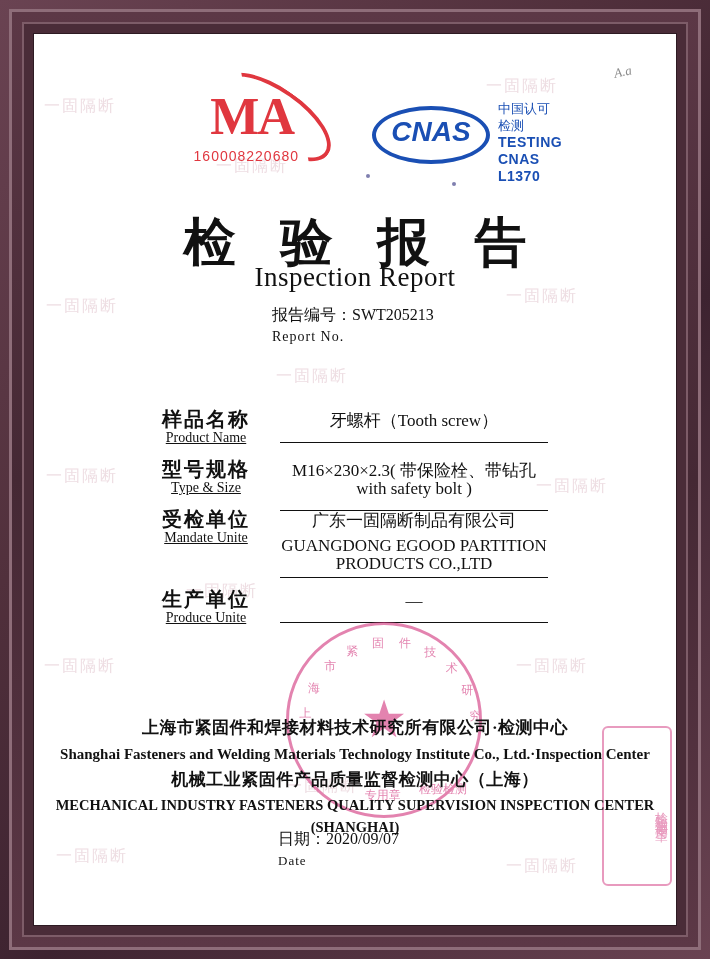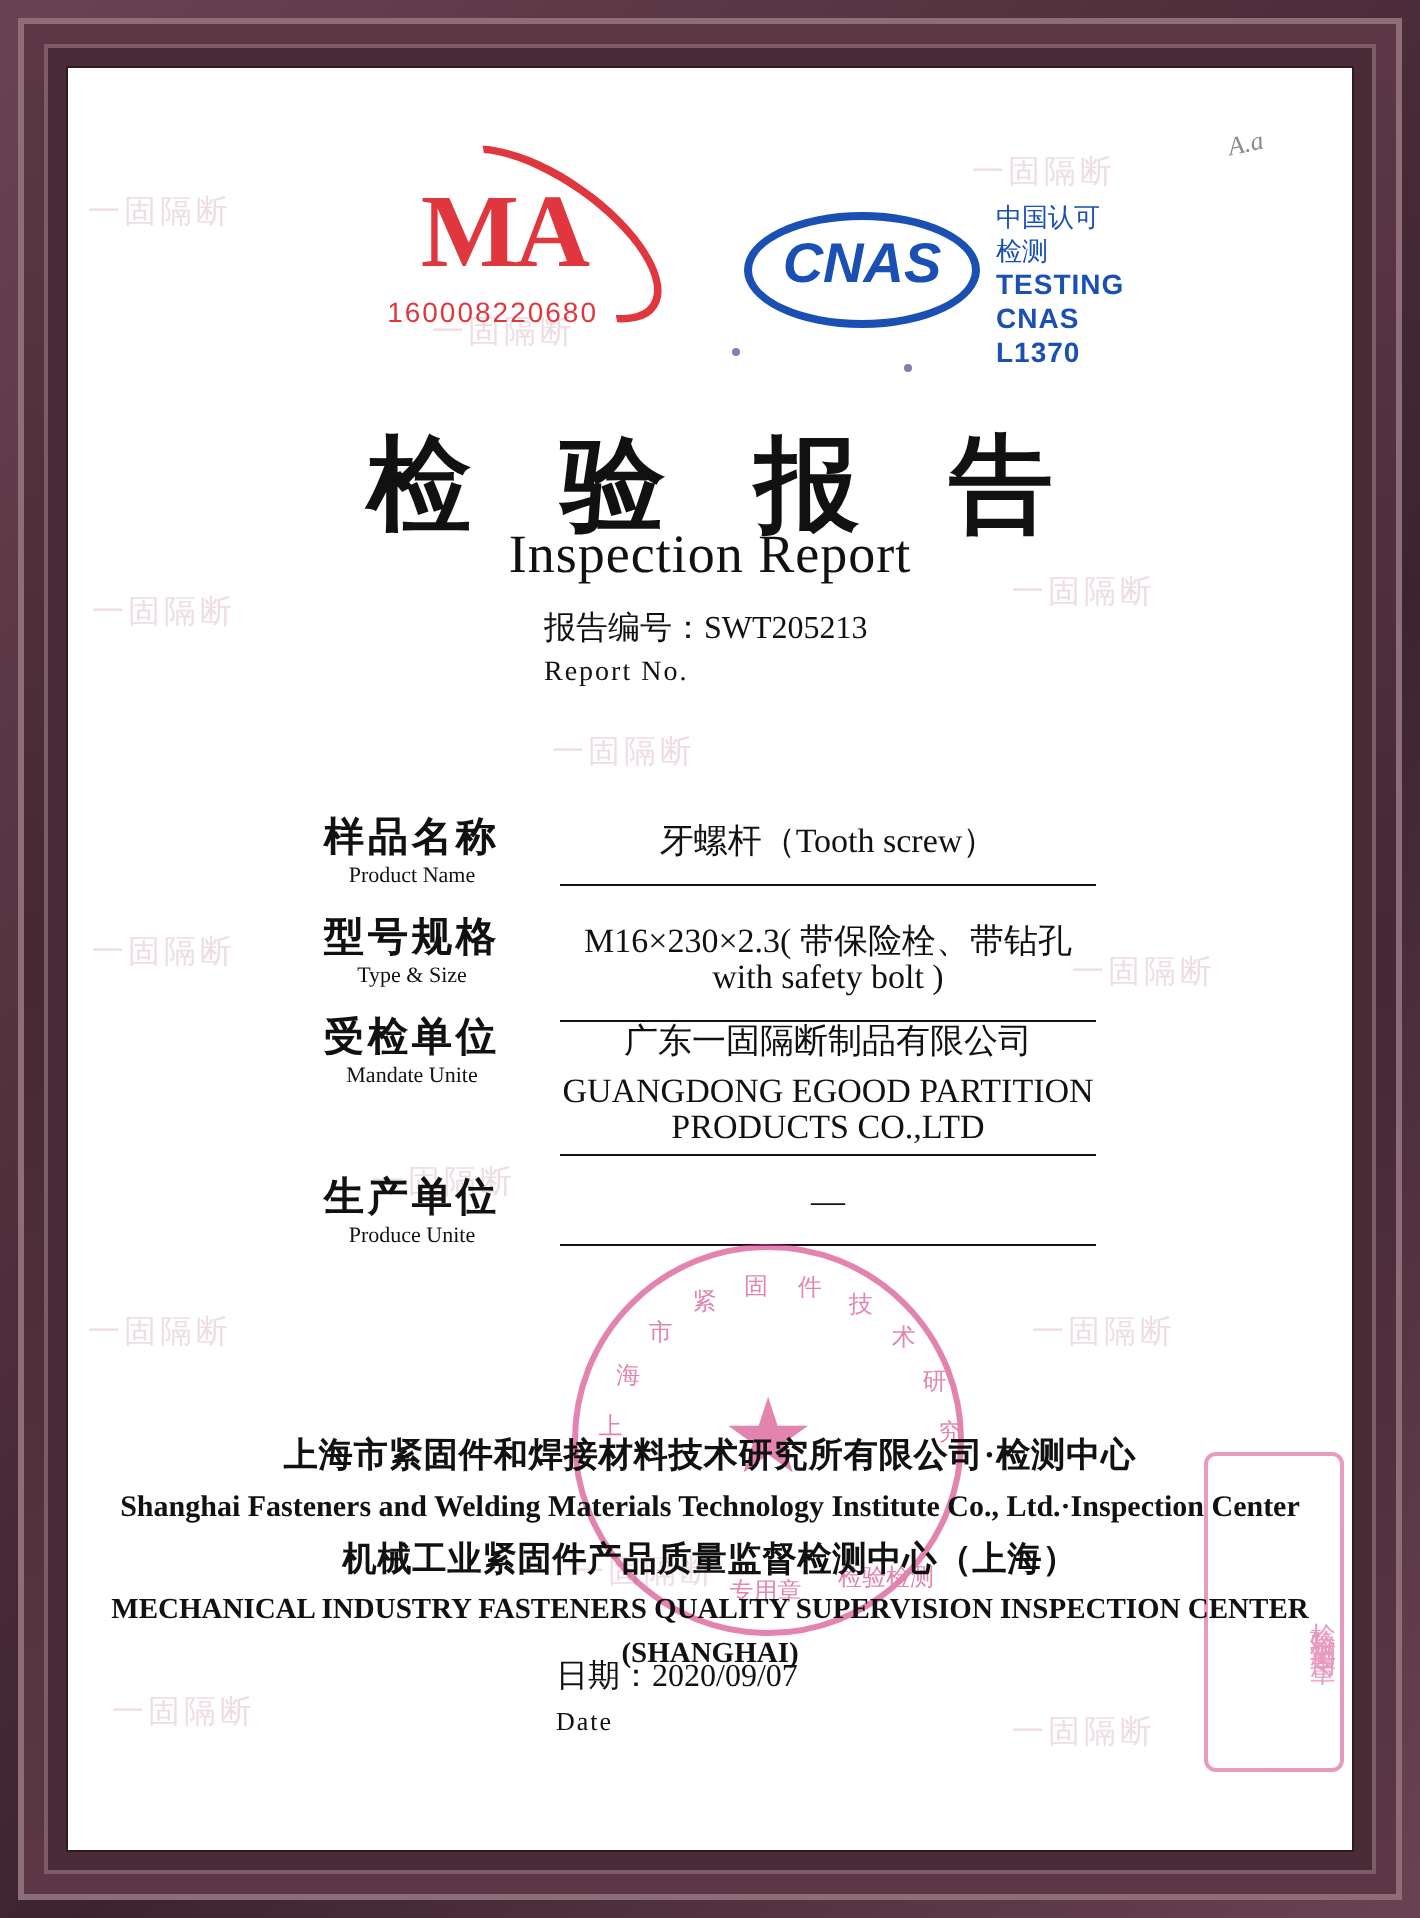--- a/index.html
+++ b/index.html
@@ -206,23 +206,24 @@
     text-align: center;
   }
   .field .label .cn {
     font-size: 20px;
     font-weight: bold;
     letter-spacing: 2px;
     color: #111;
     line-height: 22px;
   }
   .field .label .en {
-    font-size: 11px;
+    font-size: 14px;
     color: #111;
     line-height: 16px;
+    text-decoration: underline;
   }
   .field .value {
     position: absolute;
     left: 244px;
     top: 4px;
     width: 268px;
     text-align: center;
     font-size: 17px;
     color: #111;
     border-bottom: 1px solid #111;

